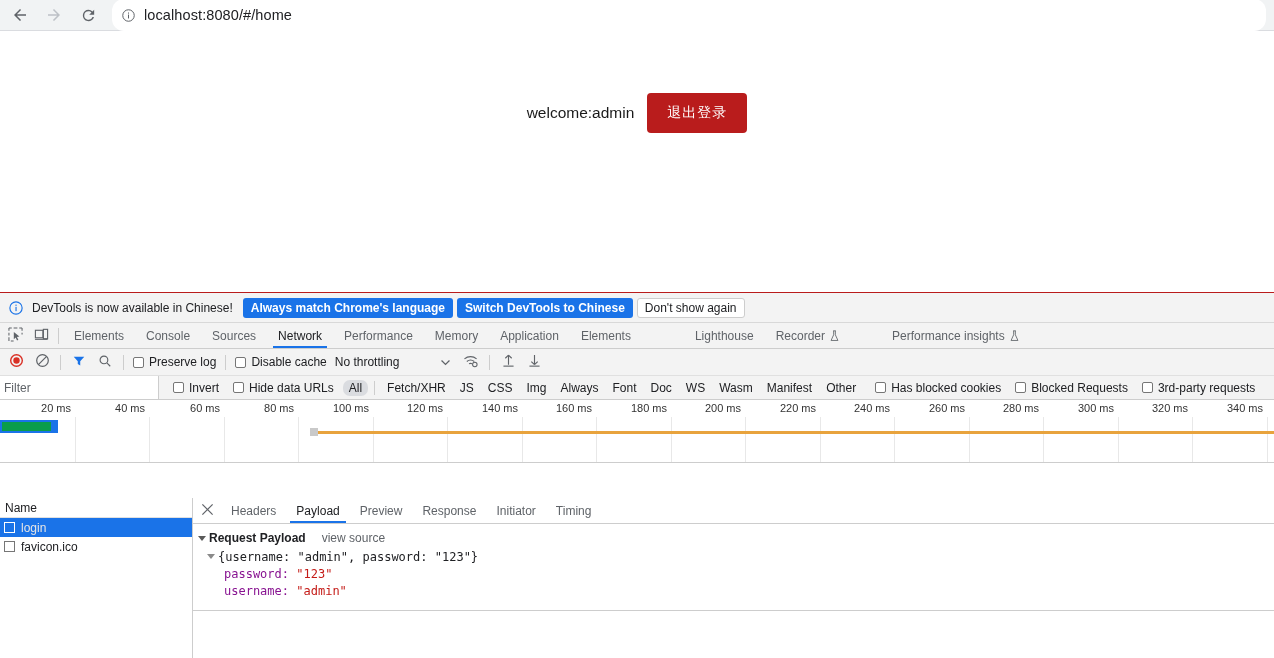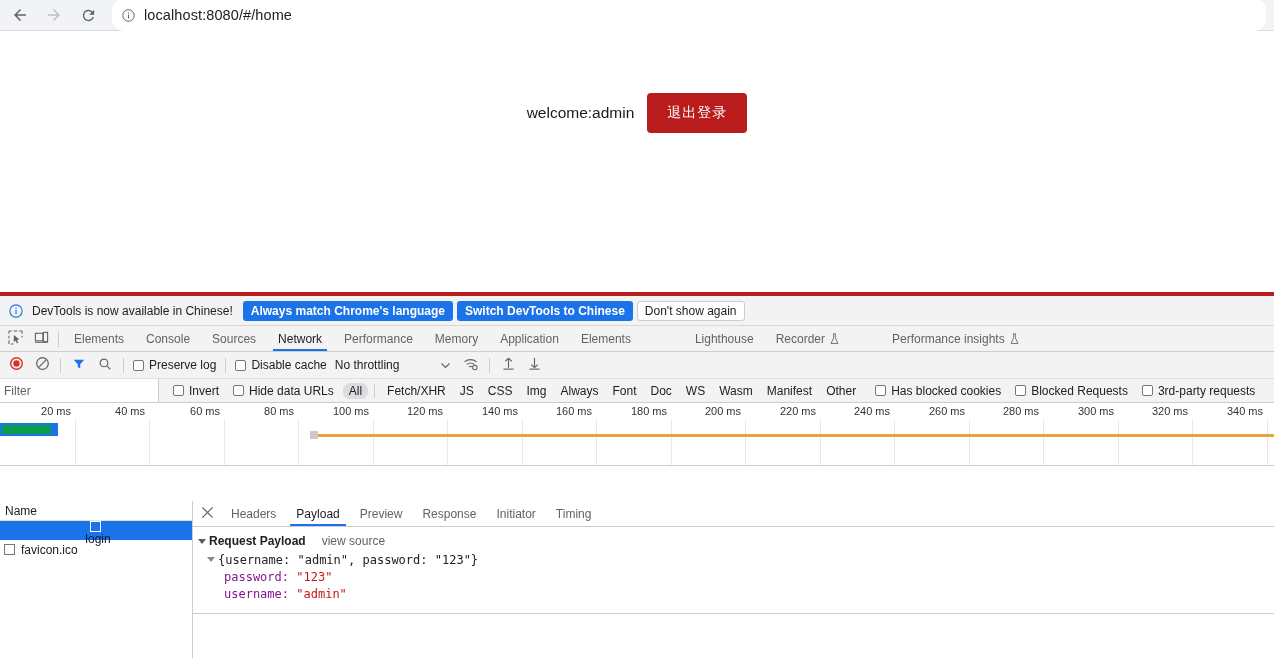--- a/index.html
+++ b/index.html
@@ -80,21 +80,21 @@
     font-family: "Liberation Sans", sans-serif;
     cursor: pointer;
     letter-spacing: 1px;
   }
 
   
   #devtools {
     position: absolute; left: 0; top: 292px;
     width: 1274px; height: 366px;
     background: #ffffff;
-    border-top: 4px solid #b91c1c;
+    border-top: 1px solid #b91c1c;
     font-size: 12px;
     color: #202124;
   }
 
   
   #devtools-infobar {
     height: 30px;
     background: #f3f3f3;
     border-bottom: 1px solid #d8d8d8;
     display: flex; align-items: center;
@@ -267,21 +267,21 @@
     font-size: 12px; color: #202124;
     background: #fff;
   }
   .rl-row {
     height: 19px;
     display: flex; align-items: center;
     padding-left: 4px;
     font-size: 12px;
     color: #202124;
   }
-  .rl-row.selected { background: #1a73e8; color: #0f172a; flex-direction: column; }
+  .rl-row.selected { background: #1a73e8; color: #e5e5e5; }
   .rl-icon {
     width: 11px; height: 11px; flex: 0 0 11px;
     border: 1px solid #767676;
     margin-right: 6px;
     background: #fff;
   }
   .rl-row.selected .rl-icon { border-color: #ffffff; background: transparent; }
 
   #detail-pane {
     flex: 1;

